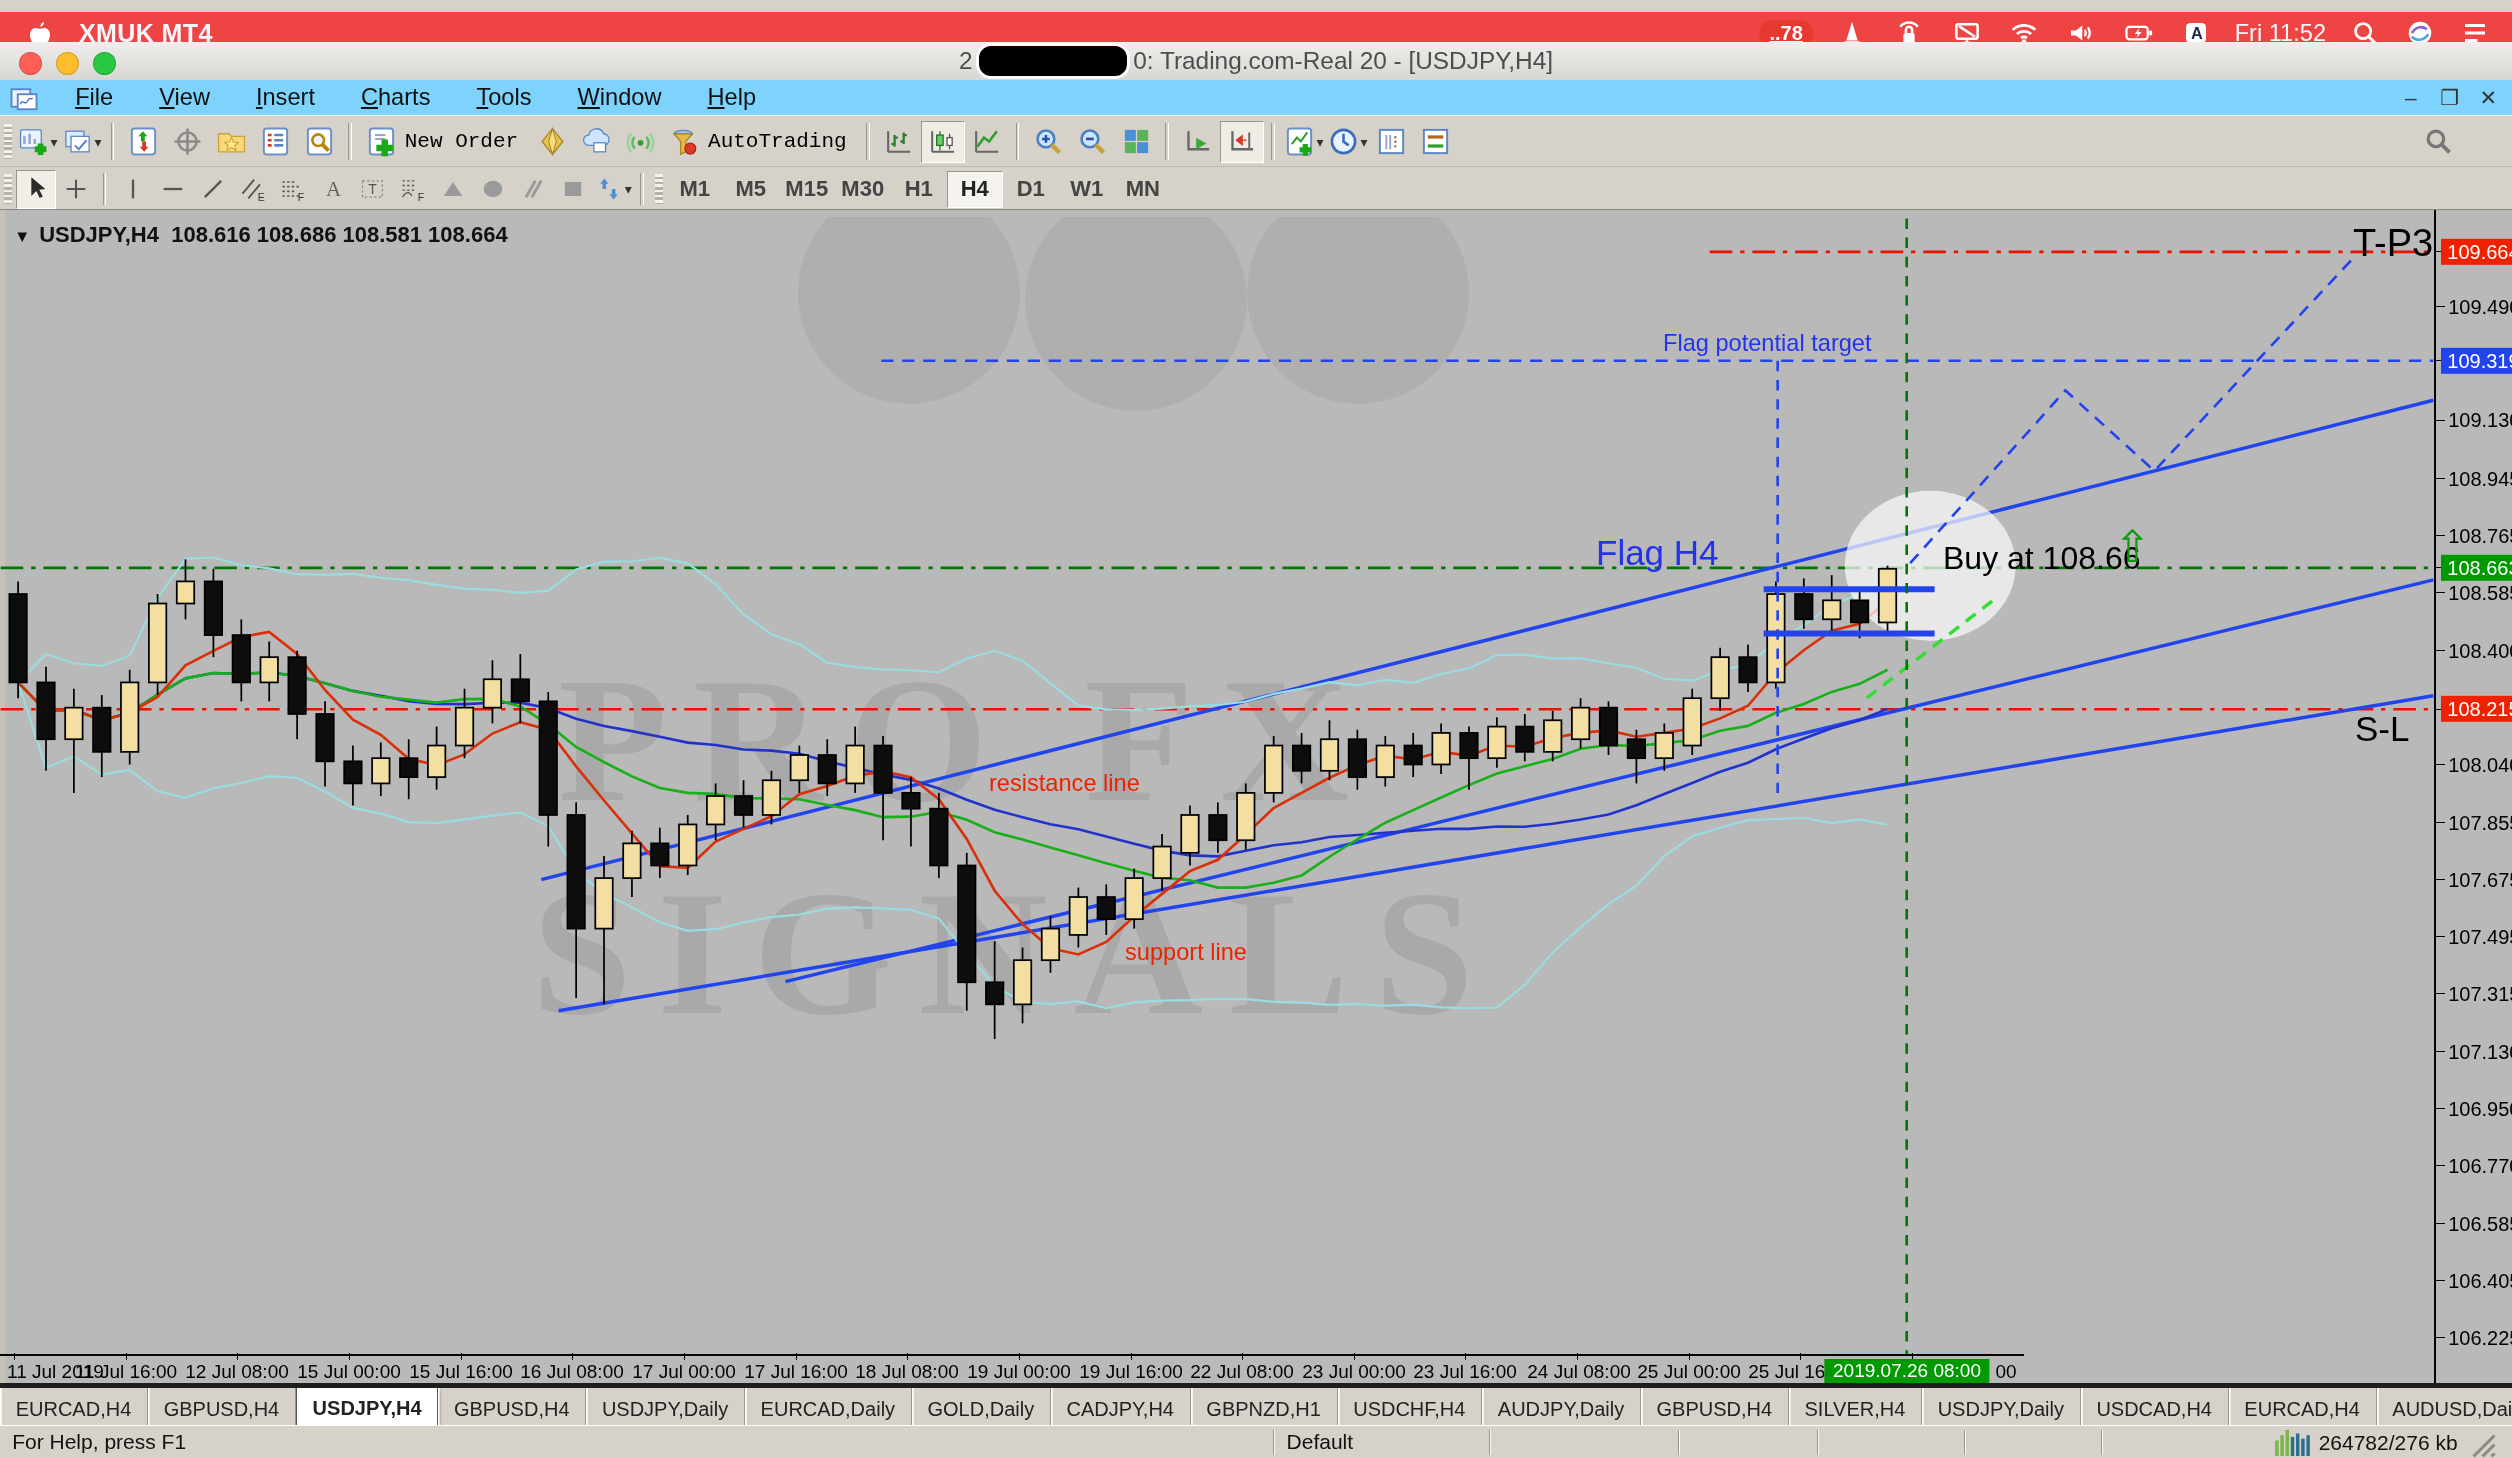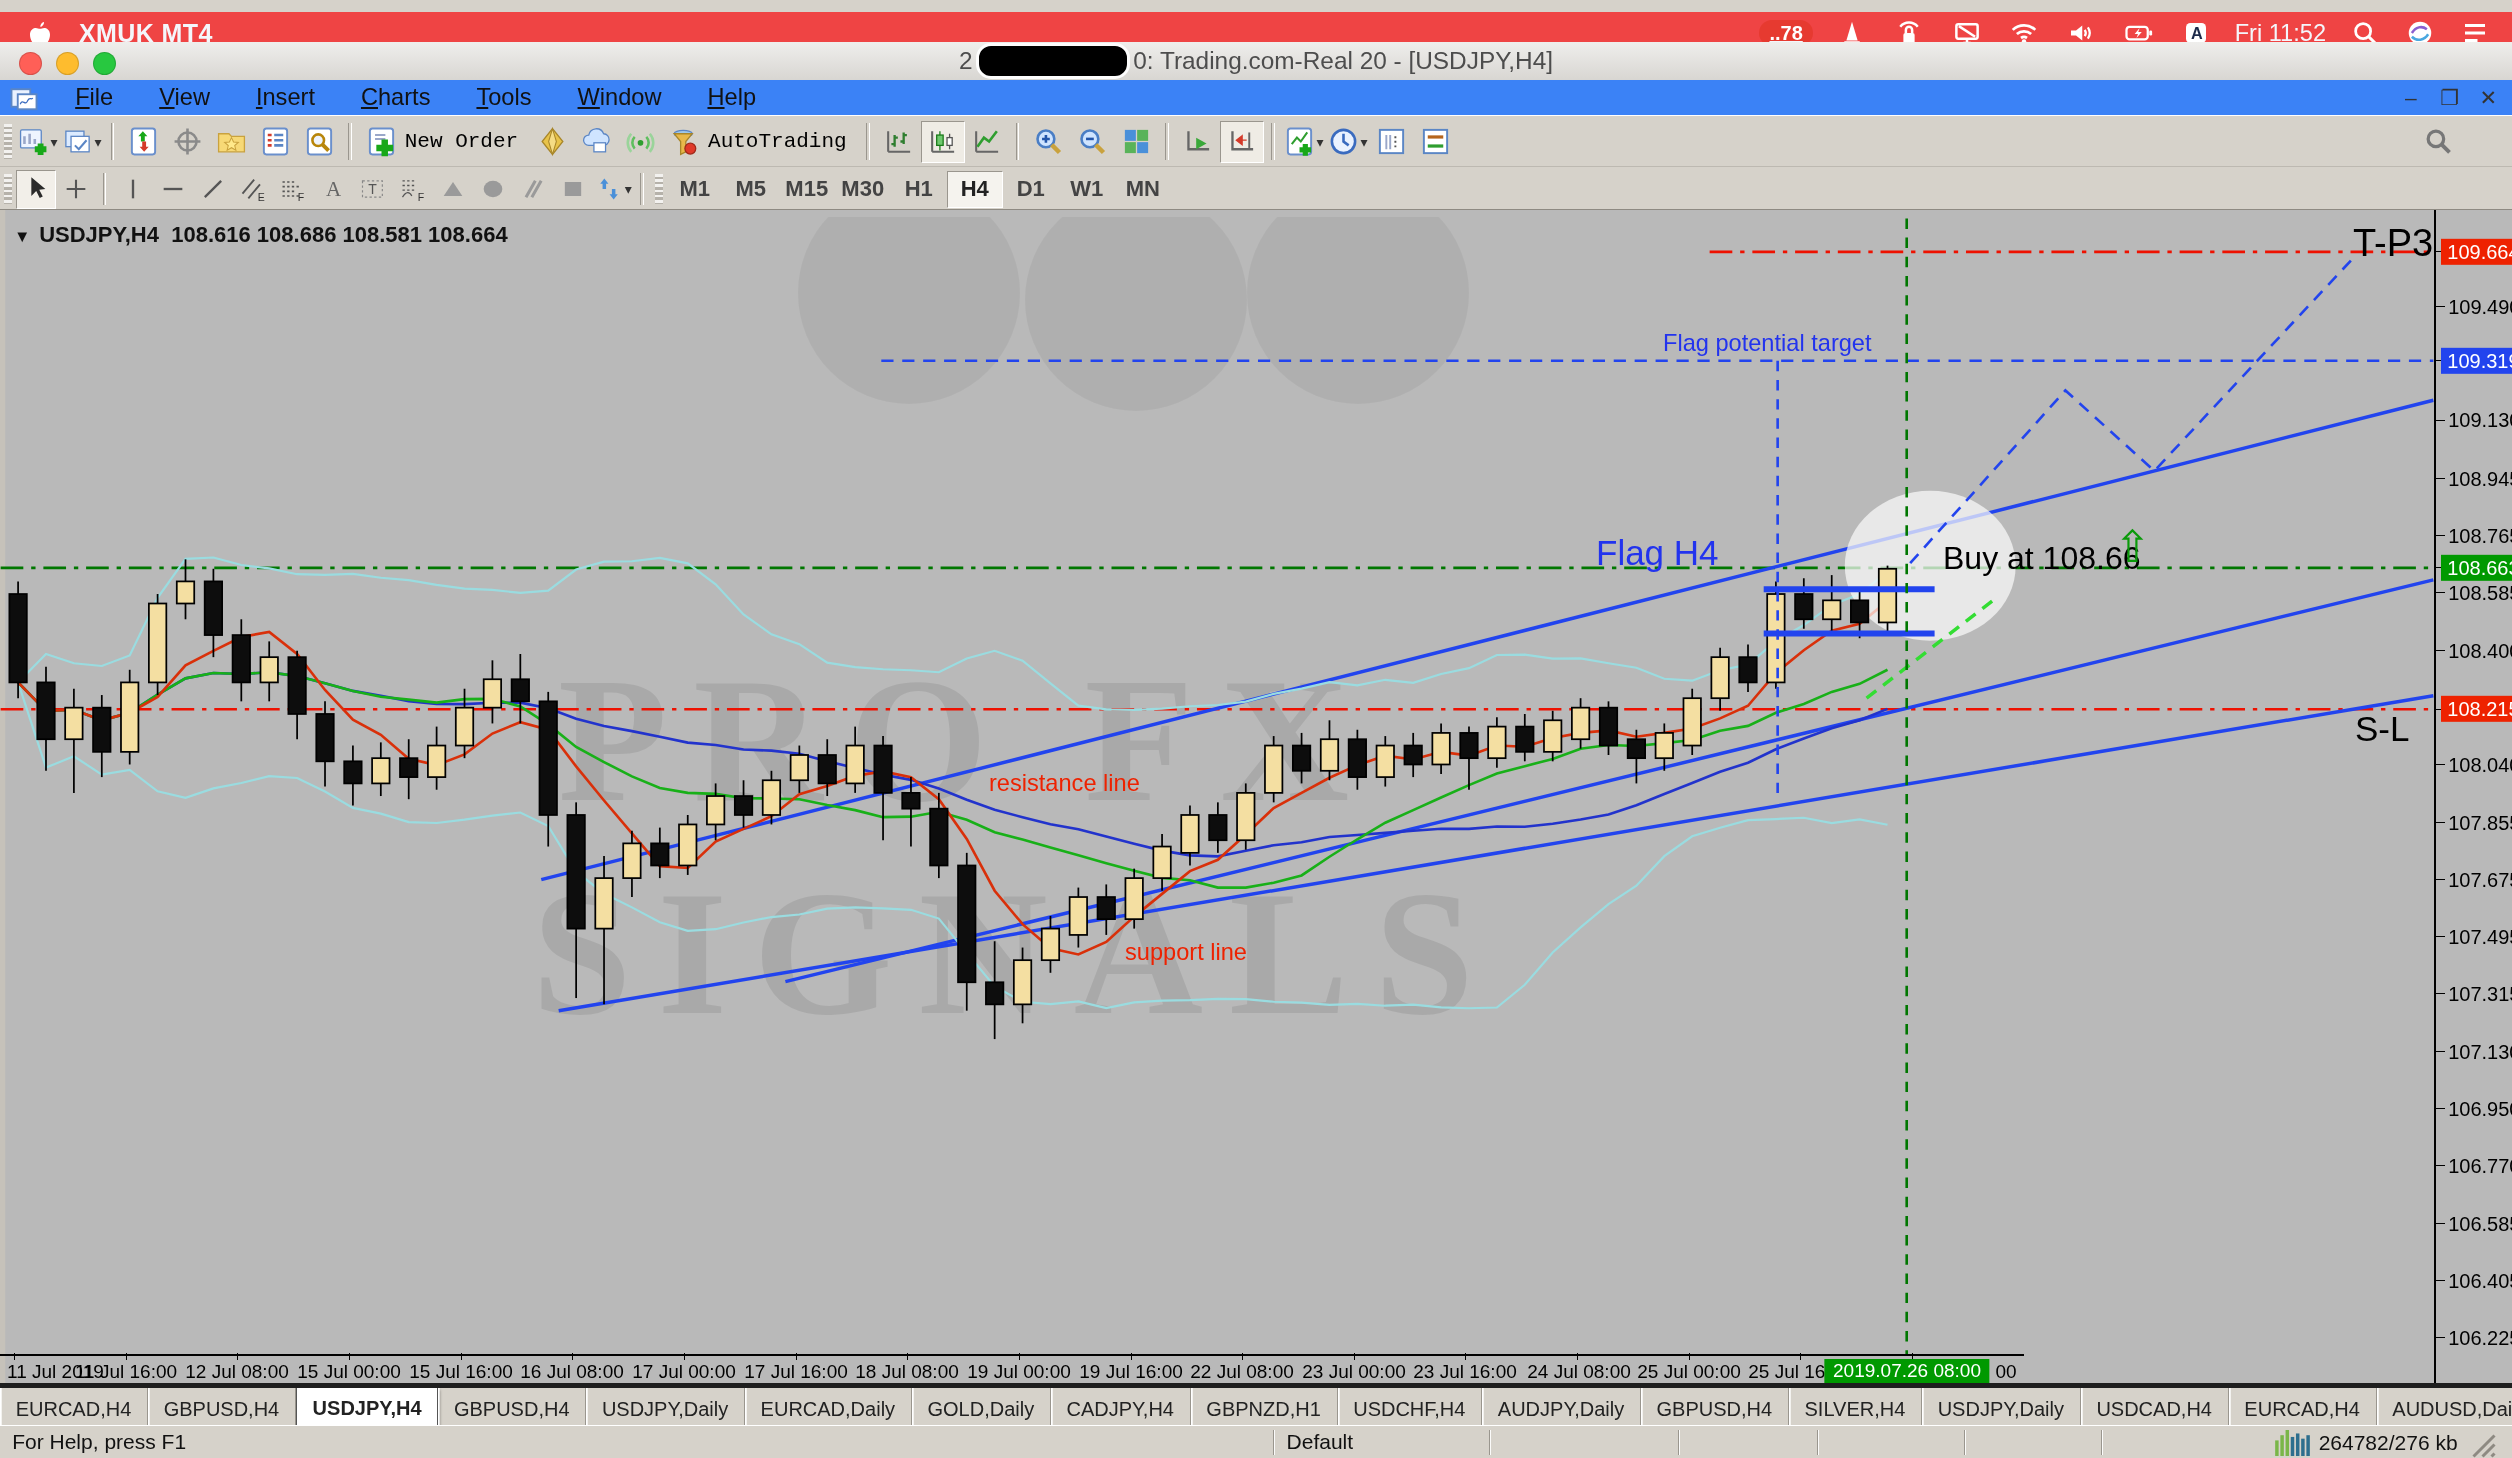--- a/index.html
+++ b/index.html
@@ -17,21 +17,21 @@
   #mac-clock{font-size:23.6px;}
   
   #titlebar{position:absolute;left:0;top:42px;width:2512px;height:38px;
     background:linear-gradient(#efeeec,#d8d6d2);border-bottom:0.9px solid #a6a29a;
     display:flex;align-items:center;justify-content:center;color:#4d4d4d;font-size:24.4px;}
   .traffic{position:absolute;left:19px;top:9.6px;display:flex;gap:14px;}
   .traffic span{width:21px;height:21px;border-radius:50%;display:block;border:0.9px solid rgba(0,0,0,.15);}
   #title-center{display:flex;align-items:center;gap:1.7px;}
   #redact{width:148px;height:30px;background:#000;border-radius:15px;border:3.5px solid #fdfdfd;margin:0 1.7px;}
   
-  #menurow{position:absolute;left:0;top:80px;width:2512px;height:35px;background:#3b82f6;
+  #menurow{position:absolute;left:0;top:80px;width:2512px;height:35px;background:#7dd3fc;
     display:flex;align-items:center;font-size:23.6px;color:#111;text-align:center;}
   #menurow .appico{margin:0 12.2px 0 7px;}
   .mi{padding:1.7px 23px;cursor:default;}
   #winctrl{margin-left:auto;display:flex;gap:8.7px;padding-right:8.7px;color:#333;font-size:21px;}
   #winctrl span{width:30px;height:26px;display:flex;align-items:center;justify-content:center;}
   
   #toolbar,#toolbar2{position:absolute;left:0;width:2512px;background:#d6d2ca;display:flex;align-items:center;}
   #toolbar{top:115px;height:51px;border-top:0.9px solid #fff;}
   #toolbar2{top:166px;height:44px;border-top:0.9px solid #bdb9b1;}
   .grip{width:8.7px;height:70%;margin:0 3.5px;background:repeating-linear-gradient(#fff 0 2.6px,#a8a49c 2.6px 5.2px);opacity:.7;}

